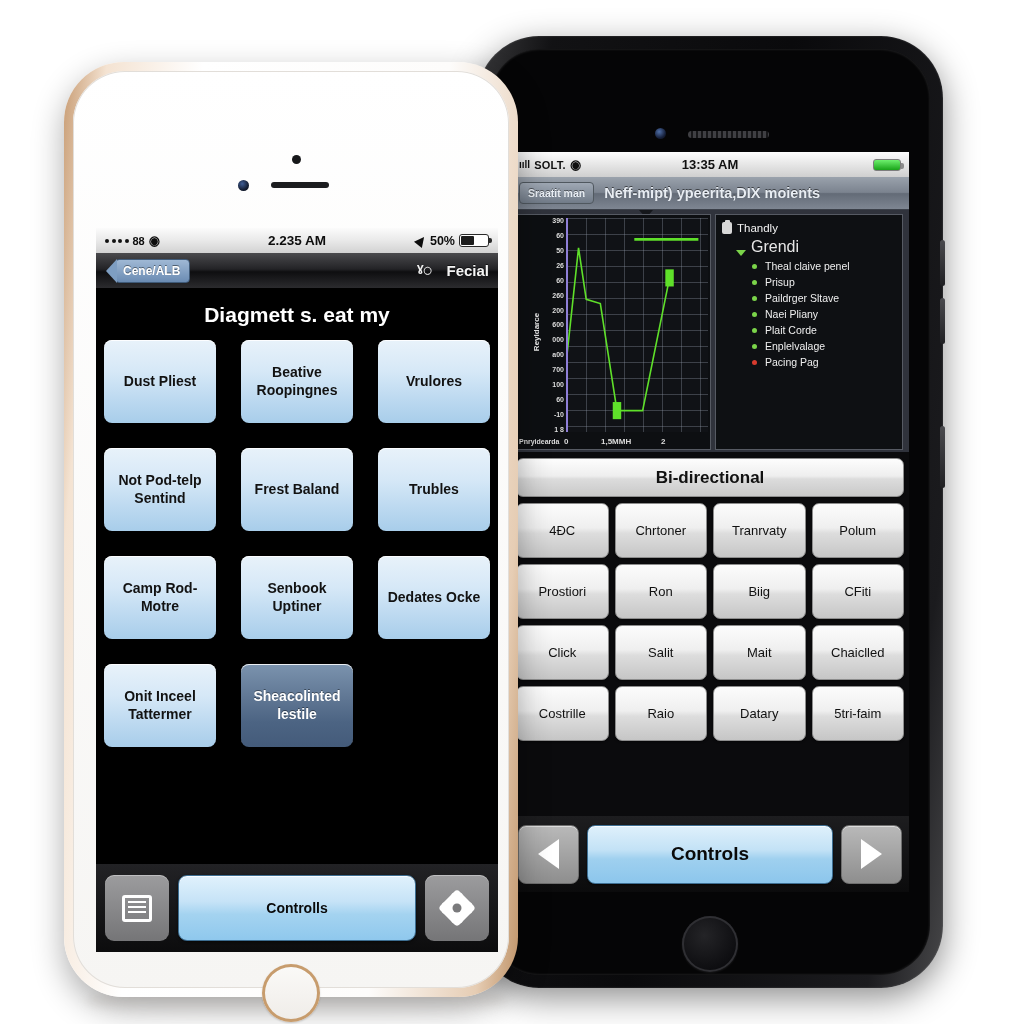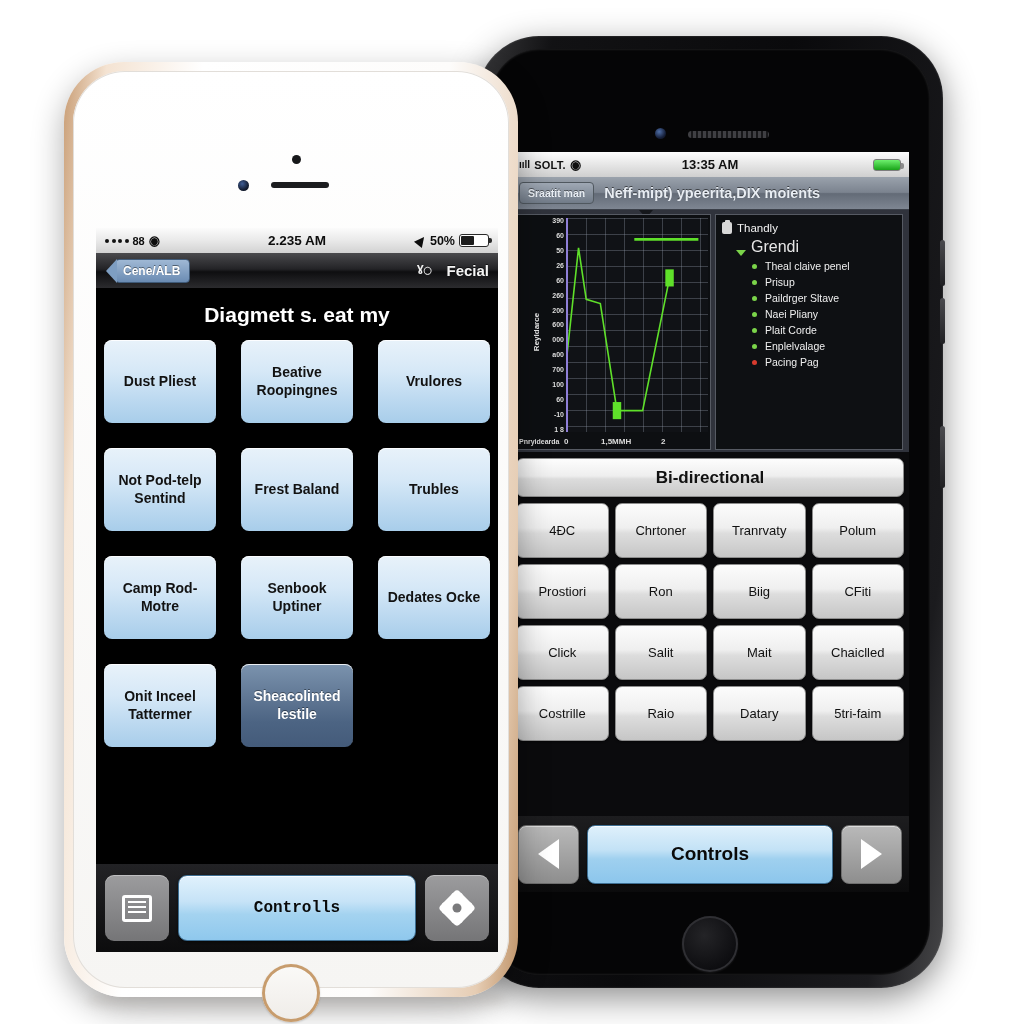--- a/index.html
+++ b/index.html
@@ -237,23 +237,22 @@
     transform: translate(-50%,-50%); border-radius:2px; }
   .gear-icon::after { transform: translate(-50%,-50%) rotate(90deg); }
   .gear-core { position:absolute; left:50%; top:50%; width:27px; height:27px; transform:translate(-50%,-50%) rotate(45deg);
     background:#fff; border-radius:4px; }
   .gear-hole { position:absolute; left:50%; top:50%; width:9px; height:9px; transform:translate(-50%,-50%);
     background:#7a7a7c; border-radius:50%; z-index:3; }
   .ctrl-blue-w {
     flex:1; height:66px; border-radius:9px;
     background: linear-gradient(180deg,#e0f1fc 0%,#c6e3f7 40%,#a4d3f0 60%,#8fc8ed 100%);
     border:1px solid #3d6e92; display:flex; align-items:center; justify-content:center;
-    color:#0a0a0a; font-size:16px; font-weight:bold;
+    color:#0a0a0a; font-size:14px; font-weight:bold;
     box-shadow: inset 0 1px 0 rgba(255,255,255,.8), 0 1px 3px rgba(0,0,0,.6);
-    font-family: Liberation Mono, monospace;
   }
   .reflect { position:absolute; left:86px; top:984px; width:420px; height:34px;
     background: linear-gradient(180deg, rgba(190,180,170,.35), rgba(255,255,255,0));
     border-radius:50%; filter: blur(5px); z-index:0; }
 </style>
 </head>
 <body>
 
 <div class="stage">
 

